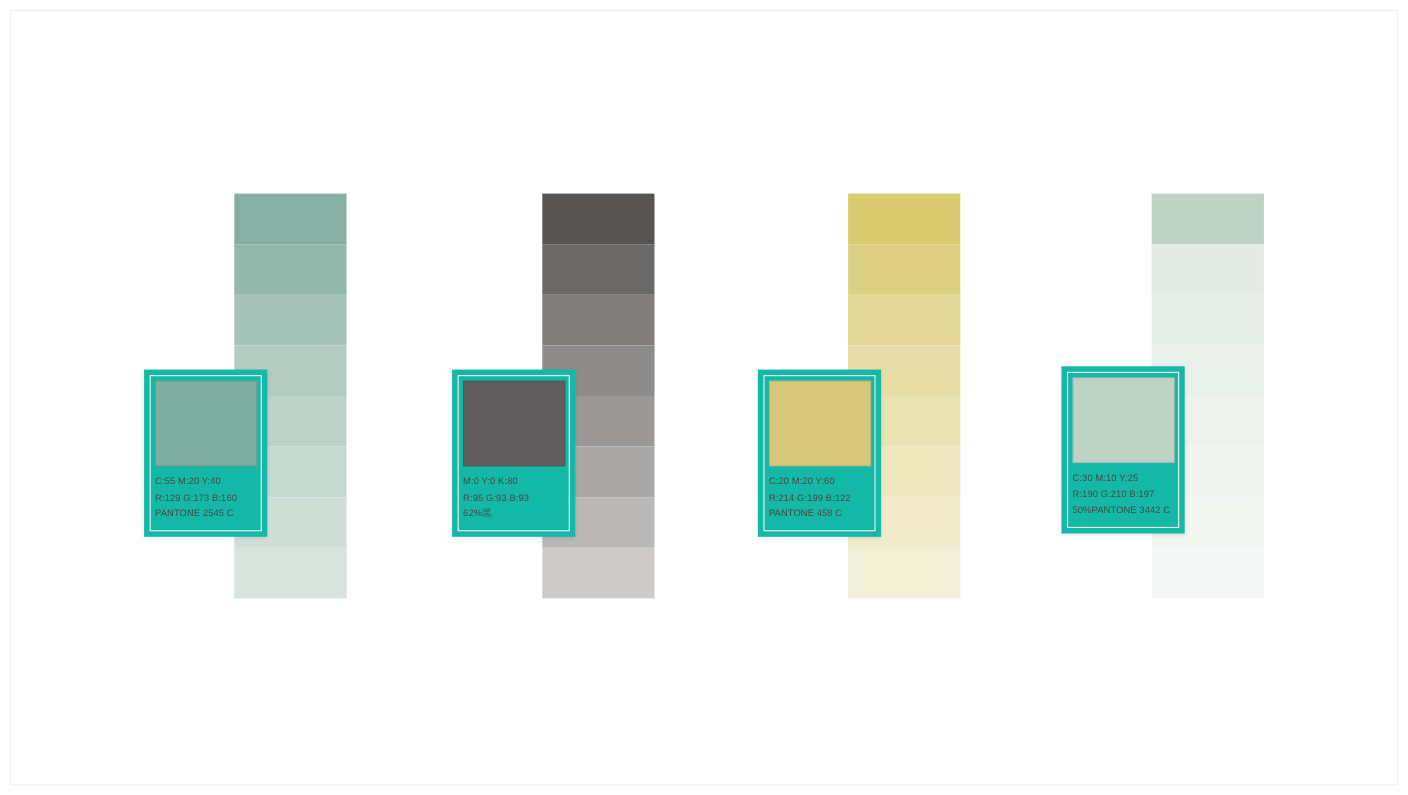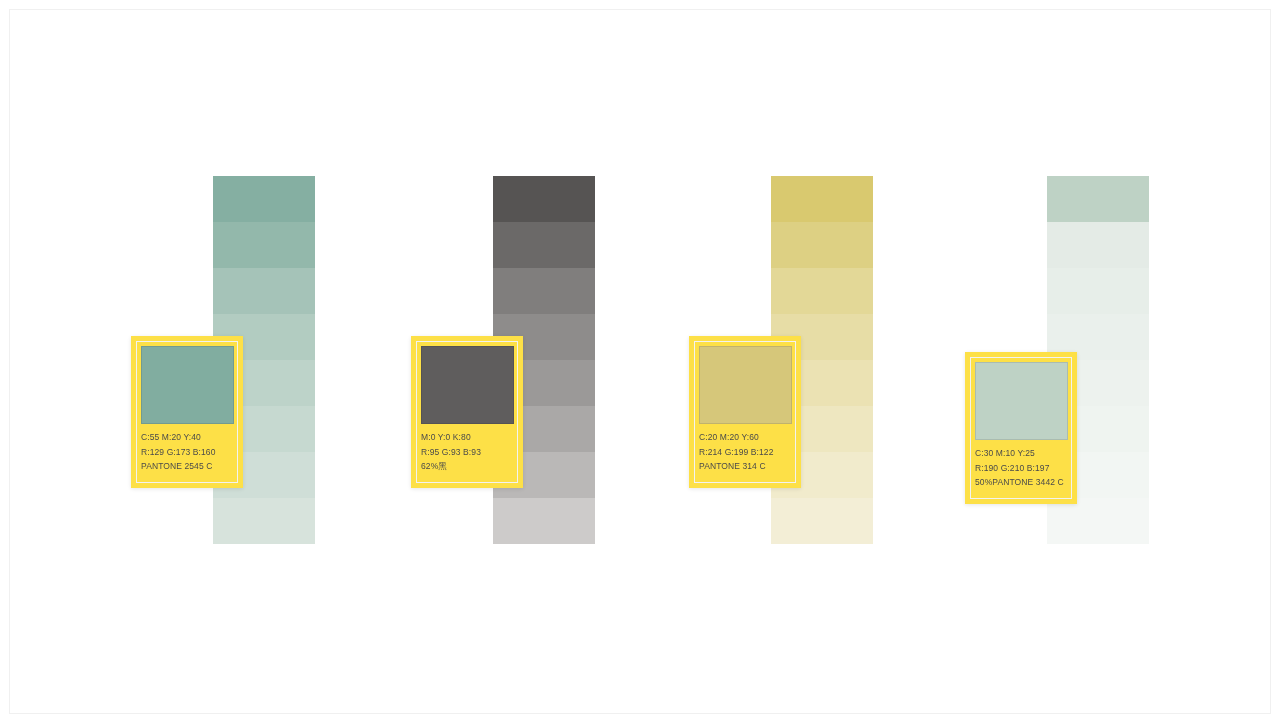--- a/index.html
+++ b/index.html
@@ -47,21 +47,21 @@
   .swatch-band {
     width: 100%;
     height: 46px;
   }
 
   
   .spec-card {
     position: absolute;
     width: 112px;
     height: 152px;
-    background: #fde047;
+    background: #14b8a6;
     box-sizing: border-box;
     box-shadow: 0 1px 4px rgba(0,0,0,0.10);
   }
   .spec-card-inner {
     position: absolute;
     left: 5px;
     top: 5px;
     right: 5px;
     bottom: 5px;
     border: 1px solid #f2f2f2;
@@ -143,34 +143,34 @@
       <div class="swatch-band" title="#eee7c0" style="background: rgb(238, 231, 192);"></div>
       <div class="swatch-band" title="#f1ebcc" style="background: rgb(241, 235, 204);"></div>
       <div class="swatch-band" title="#f3eed6" style="background: rgb(243, 238, 214);"></div>
     </div>
     <div class="spec-card" style="left: 689px; top: 336px;">
       <div class="spec-card-inner"></div>
       <div class="spec-swatch" title="#d6c77a" style="background: rgb(214, 199, 122);"></div>
       <div class="spec-text">
         <div class="spec-line">C:20 M:20 Y:60</div>
         <div class="spec-line">R:214 G:199 B:122</div>
-        <div class="spec-line">PANTONE 314 C</div>
+        <div class="spec-line">PANTONE 458 C</div>
       </div>
     </div>
     <div class="swatch-column" style="left: 1047px;">
       <div class="swatch-band" title="#bed2c5" style="background: rgb(190, 210, 197);"></div>
       <div class="swatch-band" title="#e4ebe6" style="background: rgb(228, 235, 230);"></div>
       <div class="swatch-band" title="#e7eee9" style="background: rgb(231, 238, 233);"></div>
       <div class="swatch-band" title="#eaf0ec" style="background: rgb(234, 240, 236);"></div>
       <div class="swatch-band" title="#edf2ee" style="background: rgb(237, 242, 238);"></div>
       <div class="swatch-band" title="#eff4f0" style="background: rgb(239, 244, 240);"></div>
       <div class="swatch-band" title="#f2f6f3" style="background: rgb(242, 246, 243);"></div>
       <div class="swatch-band" title="#f4f7f5" style="background: rgb(244, 247, 245);"></div>
     </div>
-    <div class="spec-card" style="left: 965px; top: 352px;">
+    <div class="spec-card" style="left: 965px; top: 333px;">
       <div class="spec-card-inner"></div>
       <div class="spec-swatch" title="#bed2c5" style="background: rgb(190, 210, 197);"></div>
       <div class="spec-text">
         <div class="spec-line">C:30 M:10 Y:25</div>
         <div class="spec-line">R:190 G:210 B:197</div>
         <div class="spec-line">50%PANTONE 3442 C</div>
       </div>
     </div>
   </div>
 

